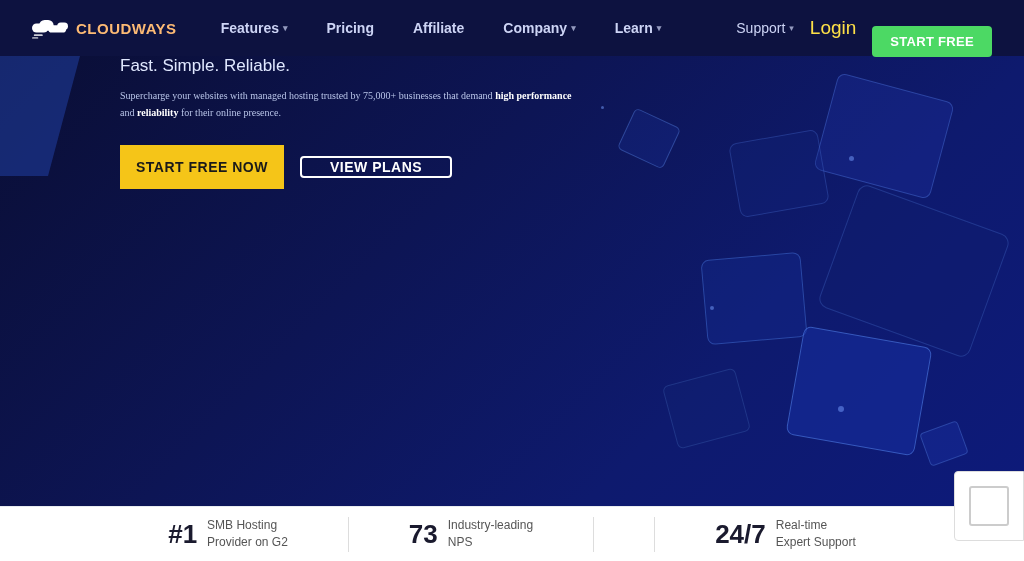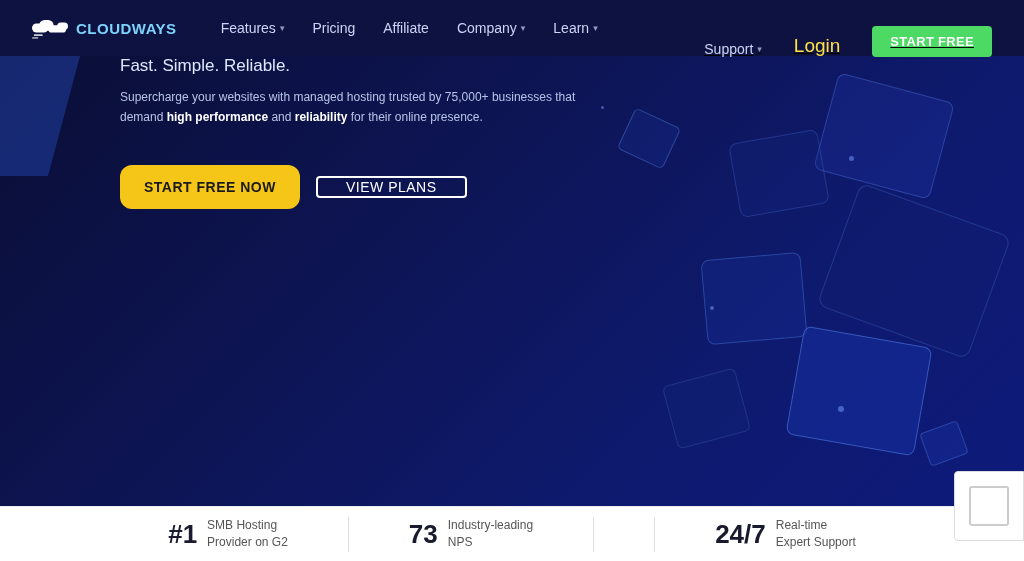--- a/index.html
+++ b/index.html
@@ -19,50 +19,50 @@
       display: flex;
       align-items: center;
       gap: 8px;
       margin-right: 32px;
     }
     .logo-icon {
       width: 36px;
       height: 24px;
     }
     .logo-text {
-      color: #7dd3fc;
+      color: #fdba74;
       font-size: 15px;
       font-weight: 700;
       letter-spacing: 0.5px;
     }
     .nav-links {
       display: flex;
       align-items: center;
-      gap: 4px;
+      gap: 15px;
       flex: 1;
+      font-weight: bold;
     }
     .nav-item {
       color: #cdd4f5;
       font-size: 14px;
       padding: 6px 12px;
       cursor: pointer;
       display: flex;
       align-items: center;
       gap: 4px;
       white-space: nowrap;
     }
     .nav-arrow {
       font-size: 9px;
       opacity: 0.7;
     }
     .nav-right {
       display: flex;
-      align-items: flex-end;
-      gap: 32px;
-      text-decoration: underline;
+      align-items: center;
+      gap: 16px;
     }
     .support-btn {
       color: #cdd4f5;
       font-size: 14px;
       display: flex;
       align-items: center;
       gap: 4px;
       cursor: pointer;
     }
     .login-btn {
@@ -106,51 +106,52 @@
     }
     .hero-title {
       color: #ffffff;
       font-size: 42px;
       font-weight: 800;
       line-height: 1.15;
       margin-bottom: 20px;
     }
     .hero-description {
       color: #b8c4e8;
-      font-size: 12px;
+      font-size: 10px;
       line-height: 1.65;
-      margin-bottom: 37px;
+      margin-bottom: 24px;
       max-width: 460px;
+      font-family: Liberation Serif, serif;
     }
     .hero-description strong {
       color: #fff;
       font-weight: 700;
     }
     .hero-buttons {
       display: flex;
       gap: 16px;
       align-items: center;
       margin-bottom: 14px;
     }
     .btn-start-free {
       background: #f5c518;
       color: #1a1a1a;
       font-size: 14px;
       font-weight: 800;
-      padding: 14px 24px;
-      border-radius: 12px;
+      padding: 14px 16px;
+      border-radius: 0;
       cursor: pointer;
       border: none;
       letter-spacing: 0.5px;
     }
     .btn-view-plans {
       background: transparent;
       color: #fff;
       font-size: 14px;
-      font-weight: 400;
+      font-weight: 700;
       padding: 1px 28px;
       border-radius: 4px;
       cursor: pointer;
       border: 2px solid #fff;
       letter-spacing: 0.5px;
     }
     .trial-text {
       color: #8a9cc8;
       font-size: 13px;
     }

